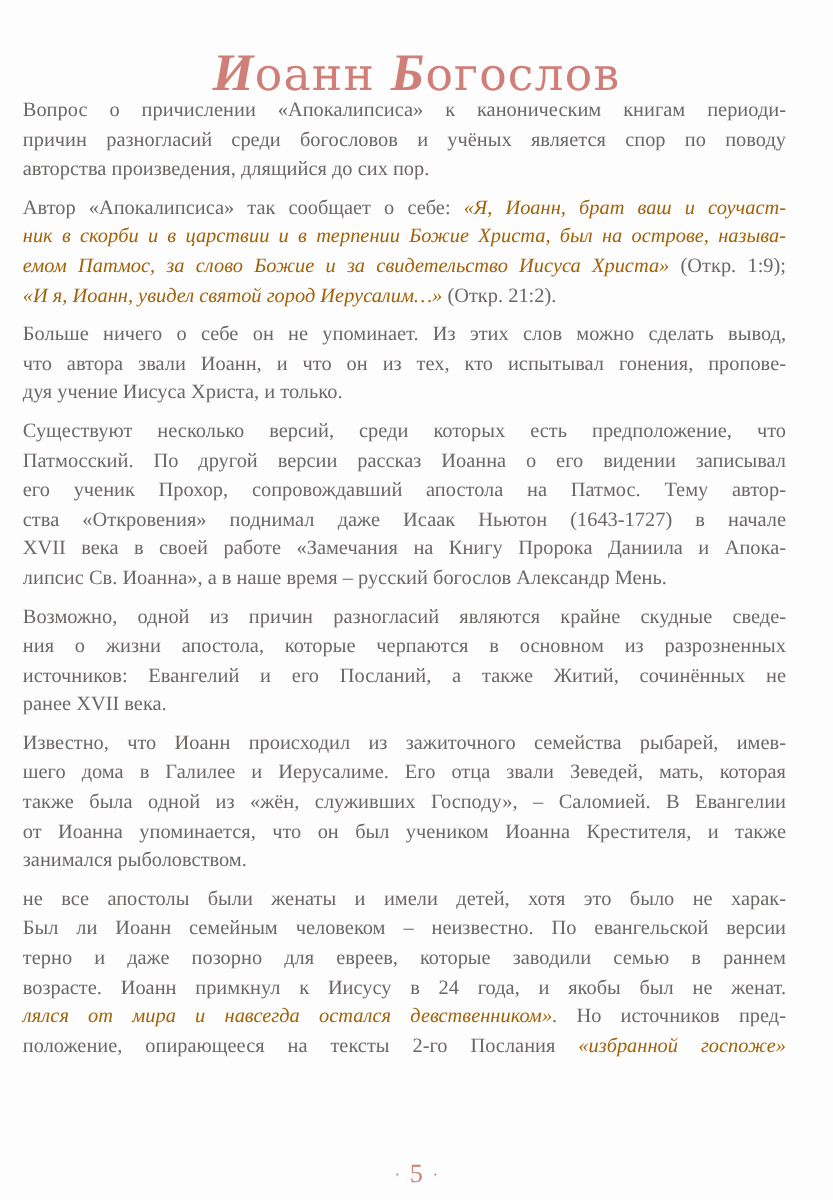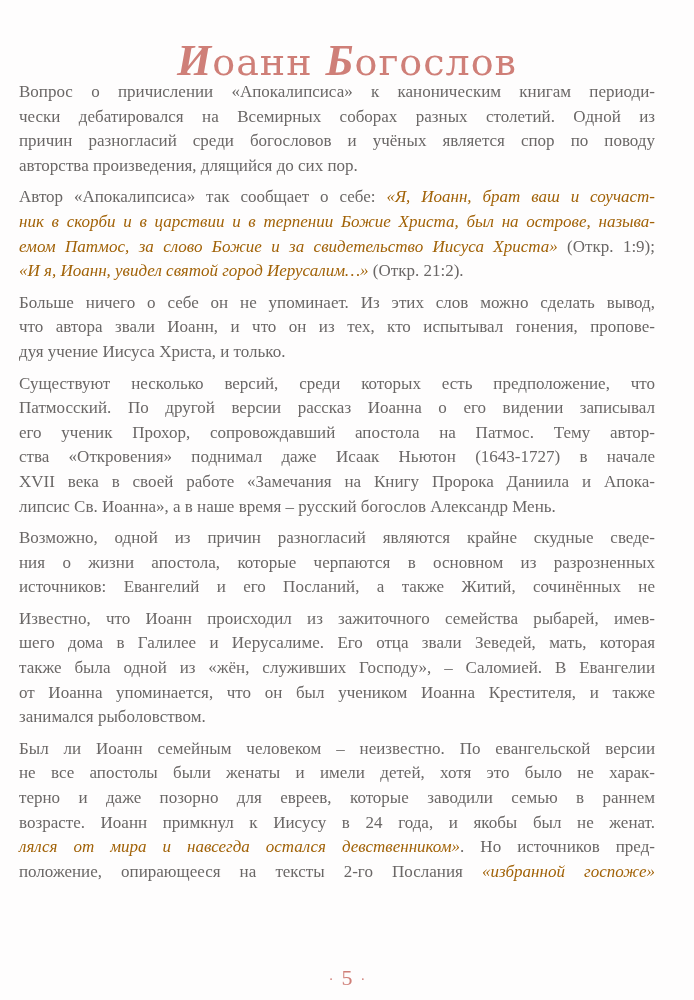--- a/index.html
+++ b/index.html
@@ -88,21 +88,20 @@
 <body>
 
 <div class="page">
   <h1 class="title">
     <span class="cap">И</span><span>оанн </span><span class="cap">Б</span><span>огослов</span>
   </h1>
 
   <div class="body-text" id="body-text">
       <p>
         <span class="line"><span>Вопрос о причислении «Апокалипсиса» к каноническим книгам периоди-</span></span>
-        <span class="line"><span>чески дебатировался на Всемирных соборах разных столетий. Одной из</span></span>
         <span class="line"><span>причин разногласий среди богословов и учёных является спор по поводу</span></span>
         <span class="line last"><span>авторства произведения, длящийся до сих пор.</span></span>
       </p>
       <p>
         <span class="line"><span>Автор «Апокалипсиса» так сообщает о себе: </span><em>«Я, Иоанн, брат ваш и соучаст-</em></span>
         <span class="line"><em>ник в скорби и в царствии и в терпении Божие Христа, был на острове, называ-</em></span>
         <span class="line"><em>емом Патмос, за слово Божие и за свидетельство Иисуса Христа»</em><span> (Откр. 1:9);</span></span>
         <span class="line last"><em>«И я, Иоанн, увидел святой город Иерусалим…»</em><span> (Откр. 21:2).</span></span>
       </p>
       <p>
@@ -115,31 +114,32 @@
         <span class="line"><span>Патмосский. По другой версии рассказ Иоанна о его видении записывал</span></span>
         <span class="line"><span>его ученик Прохор, сопровождавший апостола на Патмос. Тему автор-</span></span>
         <span class="line"><span>ства «Откровения» поднимал даже Исаак Ньютон (1643-1727) в начале</span></span>
         <span class="line"><span>XVII века в своей работе «Замечания на Книгу Пророка Даниила и Апока-</span></span>
         <span class="line last"><span>липсис Св. Иоанна», а в наше время – русский богослов Александр Мень.</span></span>
       </p>
       <p>
         <span class="line"><span>Возможно, одной из причин разногласий являются крайне скудные сведе-</span></span>
         <span class="line"><span>ния о жизни апостола, которые черпаются в основном из разрозненных</span></span>
         <span class="line"><span>источников: Евангелий и его Посланий, а также Житий, сочинённых не</span></span>
+        <span class="line last"><span>ранее XVII века.</span></span>
       </p>
       <p>
         <span class="line"><span>Известно, что Иоанн происходил из зажиточного семейства рыбарей, имев-</span></span>
         <span class="line"><span>шего дома в Галилее и Иерусалиме. Его отца звали Зеведей, мать, которая</span></span>
         <span class="line"><span>также была одной из «жён, служивших Господу», – Саломией. В Евангелии</span></span>
         <span class="line"><span>от Иоанна упоминается, что он был учеником Иоанна Крестителя, и также</span></span>
         <span class="line last"><span>занимался рыболовством.</span></span>
       </p>
       <p>
+        <span class="line"><span>не все апостолы были женаты и имели детей, хотя это было не харак-</span></span>
         <span class="line"><span>Был ли Иоанн семейным человеком – неизвестно. По евангельской версии</span></span>
-        <span class="line"><span>не все апостолы были женаты и имели детей, хотя это было не харак-</span></span>
         <span class="line"><span>терно и даже позорно для евреев, которые заводили семью в раннем</span></span>
         <span class="line"><span>возрасте. Иоанн примкнул к Иисусу в 24 года, и якобы был не женат.</span></span>
         <span class="line"><em>лялся от мира и навсегда остался девственником»</em><span>. Но источников пред-</span></span>
         <span class="line"><span>положение, опирающееся на тексты 2-го Послания </span><em>«избранной госпоже»</em></span>
       </p>
     </div>
 
   <div class="page-number">
     <span class="dot">·</span><span>5</span><span class="dot">·</span>
   </div>

